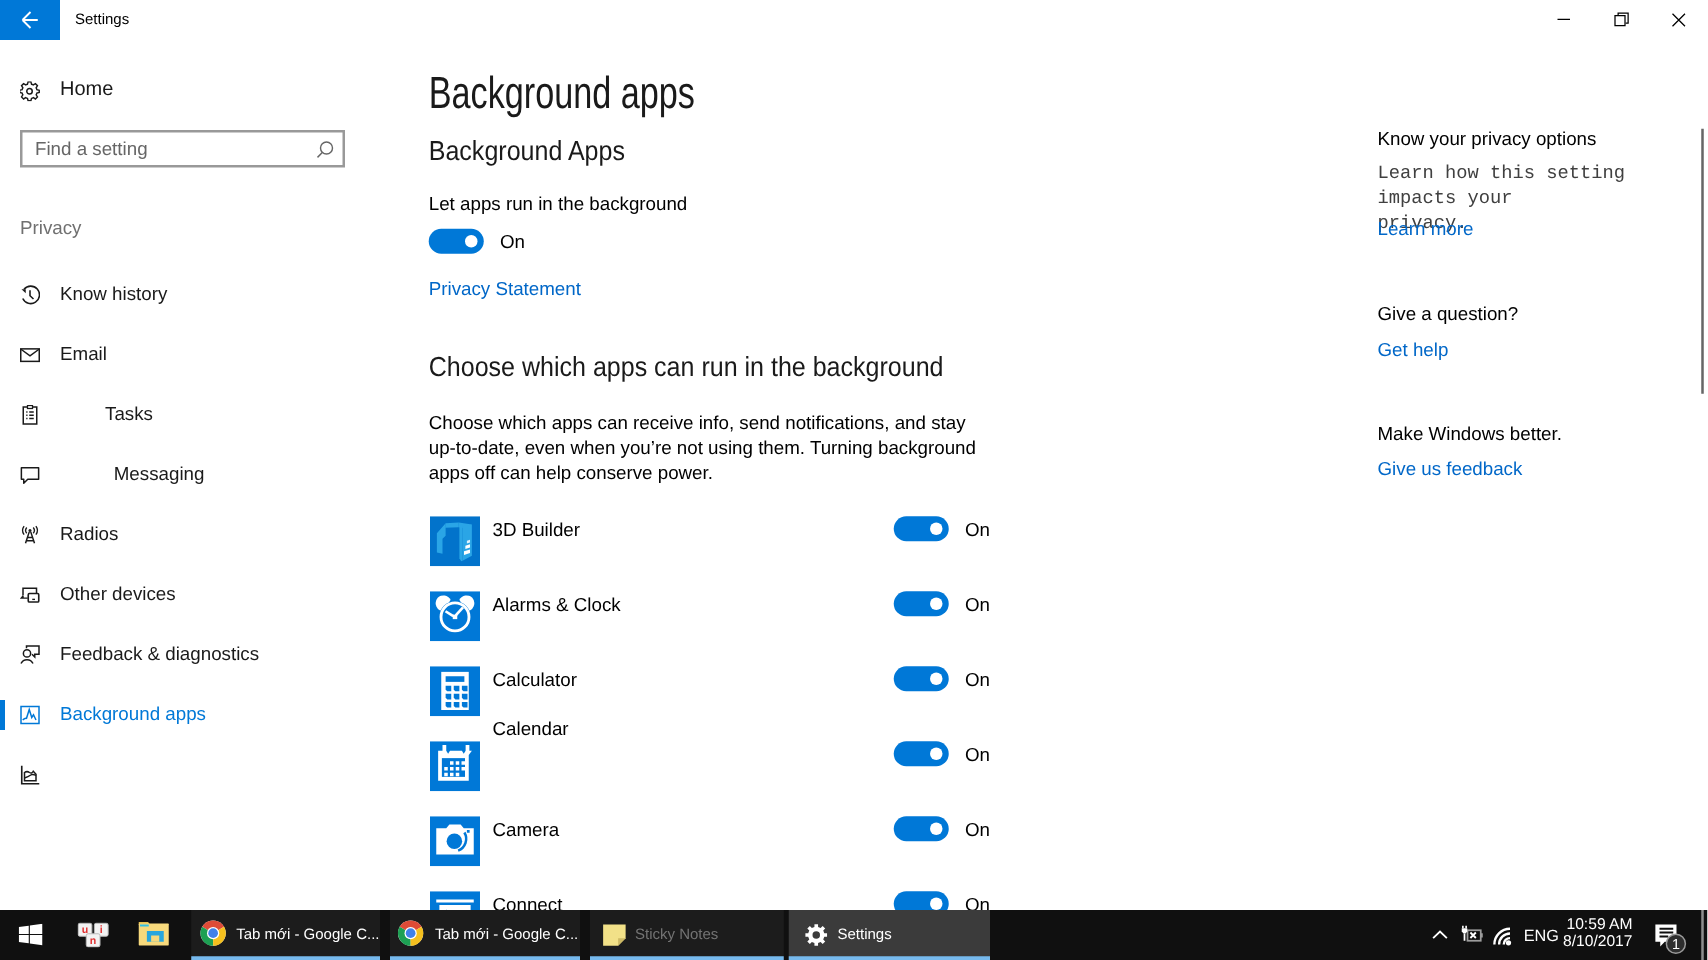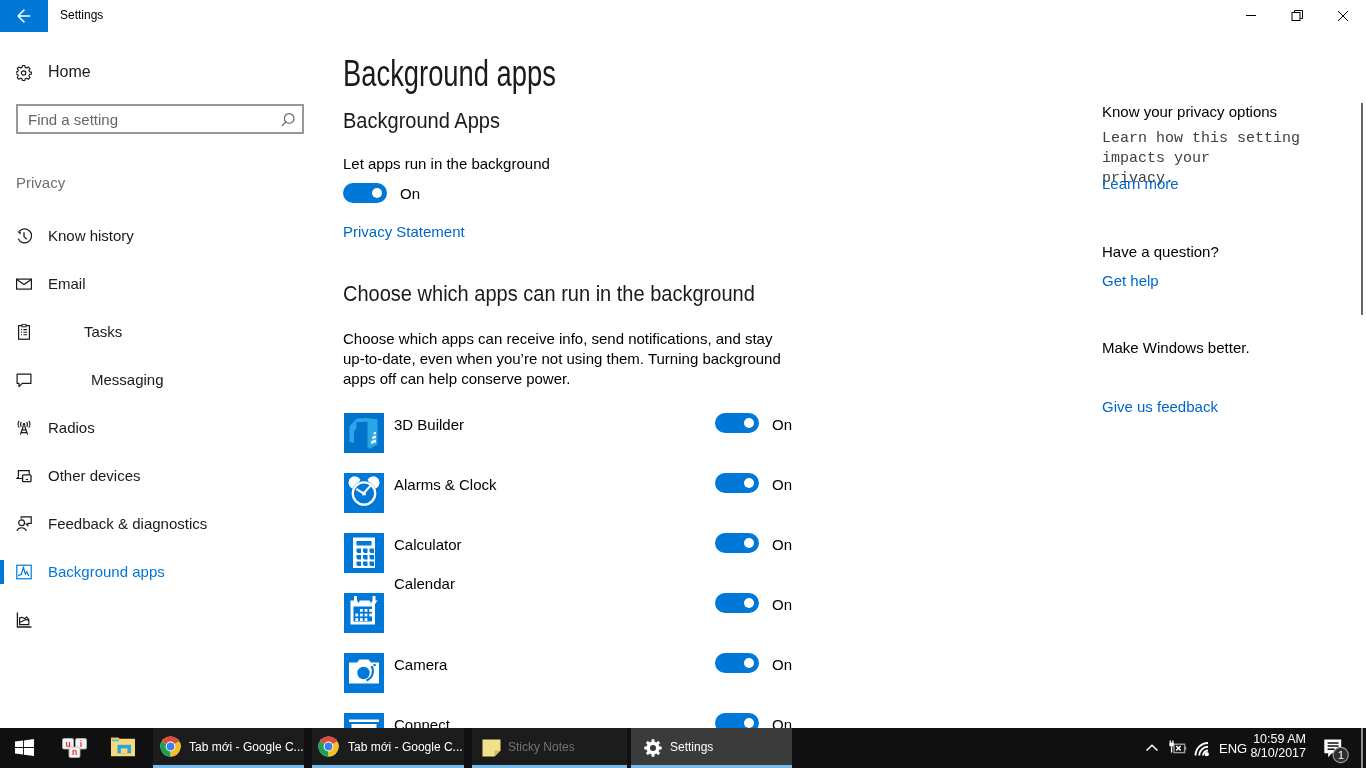--- a/index.html
+++ b/index.html
@@ -38,21 +38,21 @@
   <svg class="abs" style="left:1320px;top:0;" width="46" height="32" viewBox="0 0 46 32">
     <path d="M18 11 L28 21 M28 11 L18 21" stroke="#000" stroke-width="1"></path>
   </svg>
 
   <svg class="abs navicon" style="top:65px;" width="16" height="16" viewBox="0 0 16 16">
     <path d="M6.8 1 H9.2 L9.7 3 a5.3 5.3 0 0 1 1.5 0.6 L13 2.5 L14.7 4.2 L13.6 6 a5.3 5.3 0 0 1 0.6 1.5 L16.2 8 V9.9 L14.2 10.4 a5.3 5.3 0 0 1 -0.6 1.5 L14.7 13.7 L13 15.4 L11.2 14.3 a5.3 5.3 0 0 1 -1.5 0.6 L9.2 16.9 H6.8 L6.3 14.9 a5.3 5.3 0 0 1 -1.5 -0.6 L3 15.4 L1.3 13.7 L2.4 11.9 a5.3 5.3 0 0 1 -0.6 -1.5 L-0.2 9.9 V8 L1.8 7.5 a5.3 5.3 0 0 1 0.6 -1.5 L1.3 4.2 L3 2.5 L4.8 3.6 a5.3 5.3 0 0 1 1.5 -0.6 Z" fill="none" stroke="#1a1a1a" stroke-width="1.2" transform="translate(0,-0.45) scale(0.95)"></path>
     <circle cx="7.6" cy="8" r="2.2" fill="none" stroke="#1a1a1a" stroke-width="1.2"></circle>
   </svg>
   <div class="abs" style="left:48px;top:64px;font-size:16px;line-height:16px;color:#1a1a1a;">Home</div>
 
-  <div class="abs" style="left:16px;top:104px;width:288px;height:30px;border:2px solid #999;background:#fff;">
+  <div class="abs" style="left:16px;top:104px;width:260px;height:30px;border:2px solid #999;background:#fff;">
     <div style="position:absolute;left:10px;top:5px;font-size:15px;color:#666;">Find a setting</div>
     <svg style="position:absolute;right:5px;top:6px;" width="17" height="17" viewBox="0 0 17 17">
       <circle cx="9.2" cy="6.4" r="4.8" fill="none" stroke="#666" stroke-width="1.15"></circle>
       <path d="M5.8 10 L2 13.9" stroke="#666" stroke-width="1.15"></path>
     </svg>
   </div>
 
   <div class="abs" style="left:16px;top:174px;font-size:15px;color:#707070;">Privacy</div>
 
   <div class="navtext" style="top:216px;">Know history</div>
@@ -231,24 +231,24 @@
   </svg>
   <div class="abs t15" style="left:394px;top:715px;">Connect</div>
   <div class="toggle" style="left:715px;top:713px;">
       <div class="knob"></div>
     </div>
   <div class="abs t15" style="left:772px;top:715px;">On</div>
 
   <div class="abs t15" style="left:1102px;top:102px;">Know your privacy options</div>
   <div class="abs t15 gray" style="left:1102px;top:129px;">Learn how this setting impacts your<br>privacy.</div>
   <div class="abs t15 blue" style="left:1102px;top:174px;">Learn more</div>
-  <div class="abs t15" style="left:1102px;top:242px;">Have a question?</div>
+  <div class="abs t15" style="left:1102px;top:242px;">Give a question?</div>
   <div class="abs t15 blue" style="left:1102px;top:271px;">Get help</div>
   <div class="abs t15" style="left:1102px;top:338px;">Make Windows better.</div>
-  <div class="abs t15 blue" style="left:1102px;top:366px;margin-top:31px;">Give us feedback</div>
+  <div class="abs t15 blue" style="left:1102px;top:366px;">Give us feedback</div>
 
   <div class="abs" style="left:1361px;top:103px;width:2px;height:212px;background:#666;"></div>
 
   <div class="abs" style="left:0;top:728px;width:1366px;height:40px;background:#101010;"></div>
 
   <div class="abs" style="left:1361px;top:728px;width:2px;height:40px;background:#8f8f8f;"></div>
 
   <svg class="abs" style="left:15px;top:739px;" width="19" height="18" viewBox="0 0 19 18">
     <path d="M0 2.6 L8 1.5 V8.1 H0 Z" fill="#fff"></path>
     <path d="M8.9 1.4 L19 0 V8.1 H8.9 Z" fill="#fff"></path>

